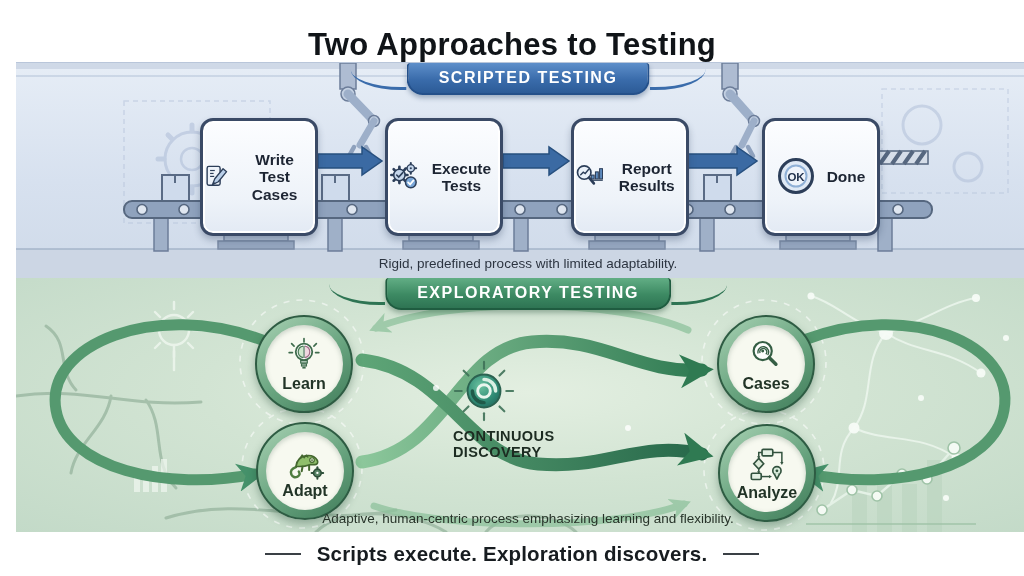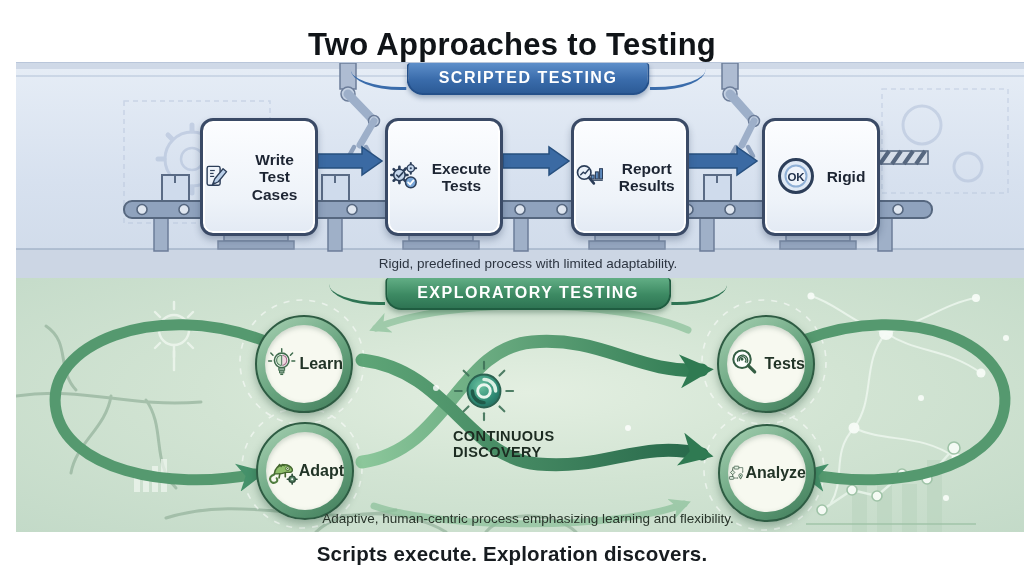--- a/index.html
+++ b/index.html
@@ -44,35 +44,35 @@
   .step-label{font-size:15.5px;font-weight:700;color:#1d2533;text-align:center;line-height:1.12;
       padding:0 4px;}
 
   
   .node{position:absolute;z-index:3;width:94px;height:94px;border-radius:50%;
       background:linear-gradient(145deg,#a9d2b4 0%,#67a37e 55%,#3f7b59 100%);
       border:2px solid #2e5c43;box-shadow:0 4px 8px rgba(30,70,45,.35);
       display:flex;align-items:center;justify-content:center;}
   .node-inner{width:78px;height:78px;border-radius:50%;background:#f7f9f0;
       box-shadow:inset 0 2px 5px rgba(60,90,70,.25);
-      display:flex;flex-direction:row;align-items:center;justify-content:center;gap:1px;}
+      display:flex;flex-direction:column;align-items:center;justify-content:center;gap:1px;}
   .node-label{font-size:16px;font-weight:700;color:#223427;line-height:1;}
 
   .center-node{position:absolute;left:437px;top:82px;width:156px;z-index:3;text-align:left;}
   .center-label{margin-top:2px;font-size:14.5px;font-weight:800;color:#1c2b21;line-height:1.12;
       letter-spacing:.4px;}
 
   
   .caption{position:absolute;left:0;width:1024px;text-align:center;z-index:4;font-size:13.5px;}
   .caption-blue{bottom:7px;color:#2c3440;}
   .caption-green{bottom:6px;color:#273329;}
 
   
   .footer-band{position:absolute;top:532px;left:0;width:1024px;height:44px;background:#ffffff;
-      display:flex;align-items:center;justify-content:center;gap:16px;flex-direction:column;}
+      display:flex;align-items:center;justify-content:center;gap:16px;}
   .footer-dash{width:36px;height:2px;background:#3a4045;}
   .footer-text{font-size:20.5px;font-weight:700;color:#171c20;letter-spacing:.2px;}
 </style>
 </head>
 <body>
 
 <div class="poster">
 
   <div class="title-band">
     <div class="main-title">Two Approaches to Testing</div>
@@ -248,21 +248,21 @@
       </svg>
       <div class="step-label">Execute Tests</div>
     </div>
 
     <div class="step-card" style="left:746px;top:55px;">
       <svg width="46" height="46" viewBox="0 0 46 46">
         <circle cx="23" cy="22" r="16.5" fill="#dfe9f5" stroke="#2c3e59" stroke-width="3"></circle>
         <circle cx="23" cy="22" r="10.5" fill="#eff4fb" stroke="#8fb0d6" stroke-width="2"></circle>
         <text x="23" y="26.5" text-anchor="middle" font-size="11.5" font-weight="bold" fill="#22334e">OK</text>
       </svg>
-      <div class="step-label">Rigid</div>
+      <div class="step-label">Done</div>
     </div>
 
     <div class="caption caption-blue">Rigid, predefined process with limited adaptability.</div>
   </div>
 
   <div class="sec sec-exploratory">
 
     <svg class="band-svg" width="1024" height="254" viewBox="0 0 1024 254">
       <defs>
         <linearGradient id="gA" x1="0" y1="0" x2="1" y2="0">
@@ -409,21 +409,21 @@
 
     <div class="node" style="left:701px;top:37px;">
       <div class="node-inner">
         <svg width="38" height="38" viewBox="0 0 46 46">
           <circle cx="19" cy="17" r="11" fill="#fdfefd" stroke="#355e44" stroke-width="2.6"></circle>
           <path d="M13.5 20 a6.5 6.5 0 1 1 11.5 2" fill="none" stroke="#355e44" stroke-width="1.6"></path>
           <path d="M15.8 19.5 a4.2 4.2 0 1 1 7 1.4" fill="none" stroke="#355e44" stroke-width="1.6"></path>
           <circle cx="19" cy="17" r="1.8" fill="#355e44"></circle>
           <line x1="27" y1="25" x2="35" y2="33" stroke="#355e44" stroke-width="4.2" stroke-linecap="round"></line>
         </svg>
-        <div class="node-label">Tests</div>
+        <div class="node-label">Cases</div>
       </div>
     </div>
 
     <div class="node" style="left:240px;top:144px;">
       <div class="node-inner">
         <svg width="40" height="38" viewBox="0 0 46 46">
           <path d="M12 28 q-8 3 -5.5 9 q2.5 5 7.5 2.5 q4 -2 1.5 -6" fill="none" stroke="#4f7d3f" stroke-width="3" stroke-linecap="round"></path>
           <path d="M12 27 Q14 15 25 14 Q34 13 38 20 Q39.5 24 35 25 L29 25 Q21 28 12 27 Z" fill="#8fbe6b" stroke="#44672f" stroke-width="2" stroke-linejoin="round"></path>
           <path d="M17 17 l2.5 -3.5 l2.5 3 l2.5 -3 l2.5 2.8" fill="none" stroke="#44672f" stroke-width="1.6"></path>
           <circle cx="31.5" cy="19.5" r="2.8" fill="#eaf3dd" stroke="#44672f" stroke-width="1.4"></circle>

